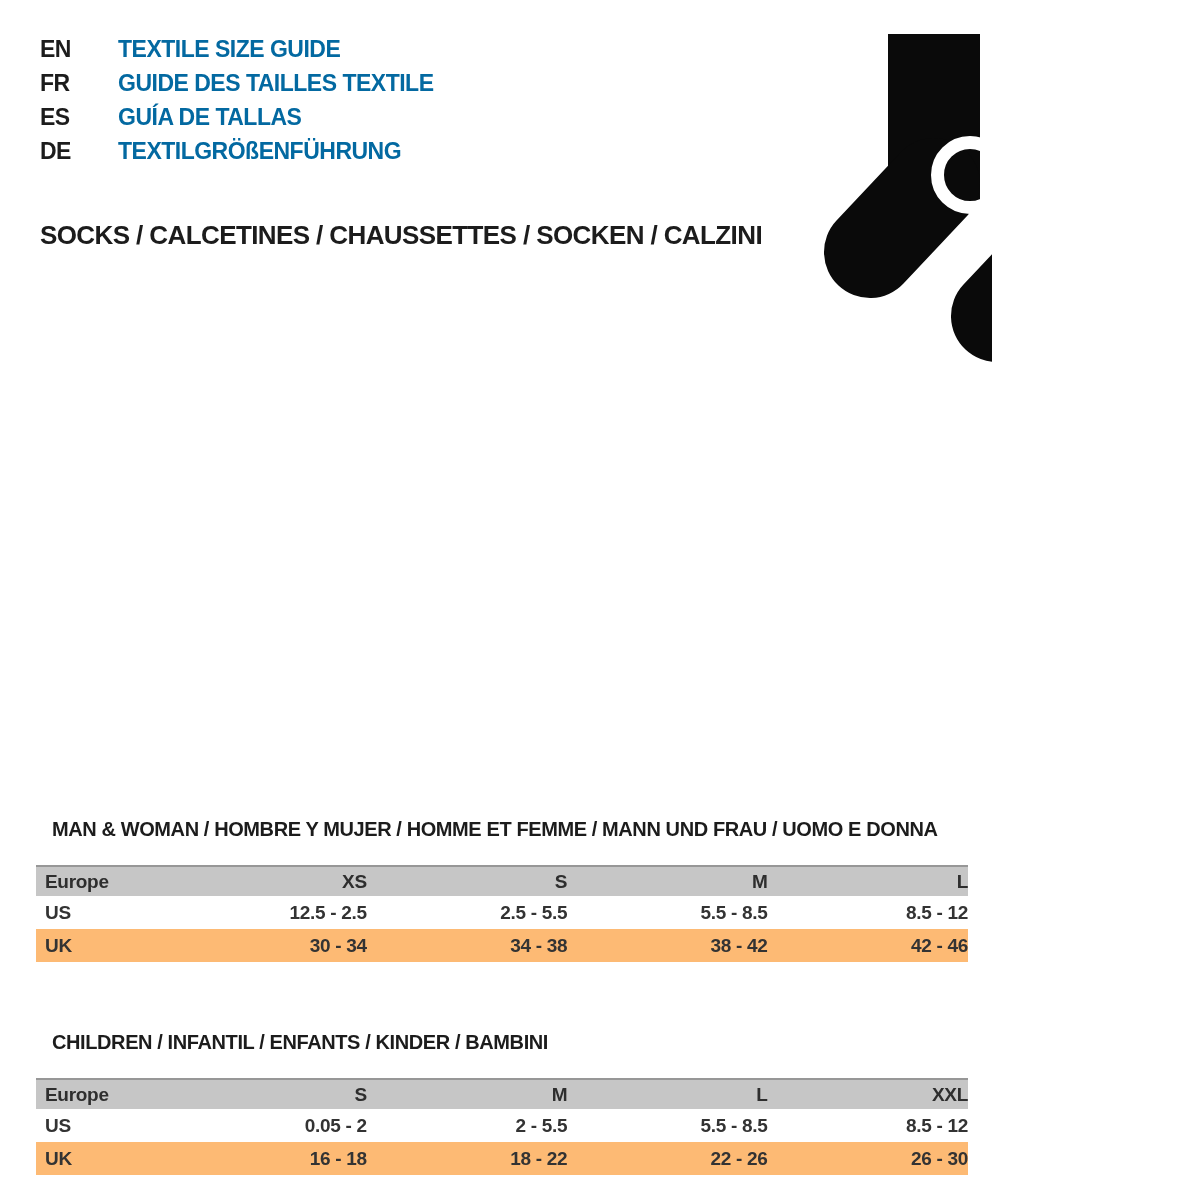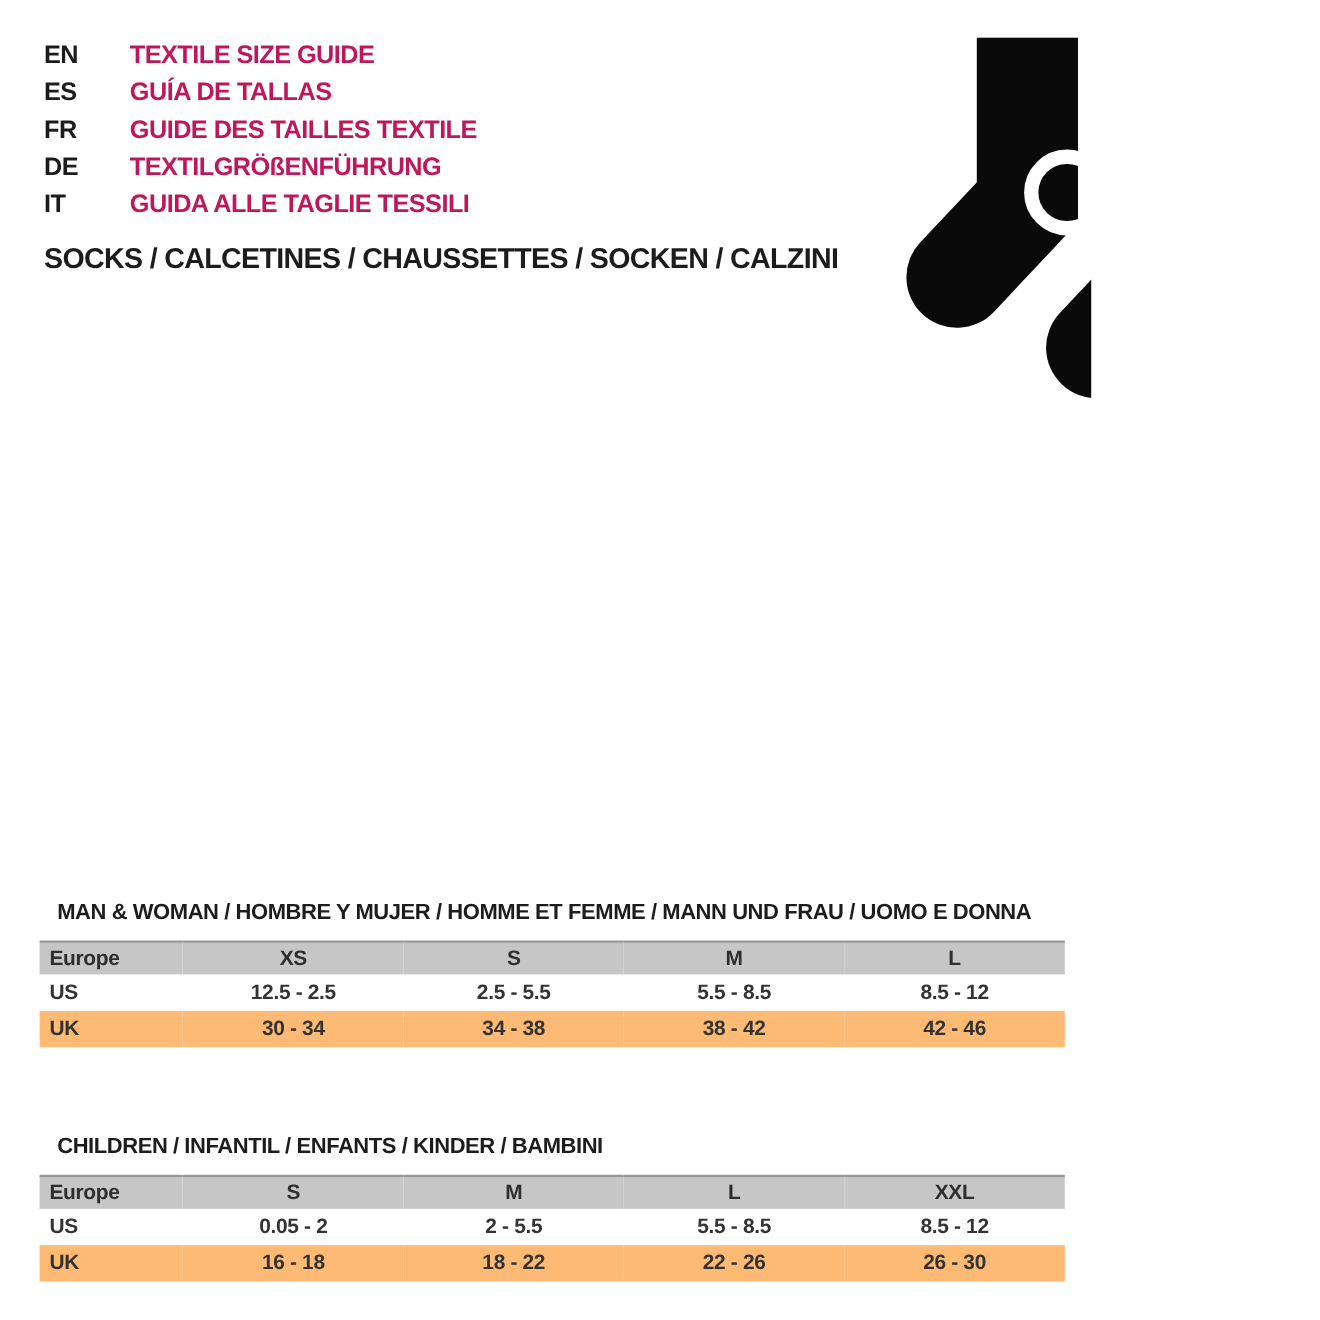--- a/index.html
+++ b/index.html
@@ -32,21 +32,21 @@
     width: 78px;
     font-size: 23px;
     font-weight: bold;
     letter-spacing: -0.5px;
     color: #1c1c1c;
   }
   .lang-label {
     font-size: 23px;
     font-weight: bold;
     letter-spacing: -0.5px;
-    color: #be185d;
+    color: #0369a1;
     white-space: nowrap;
   }
 
   
   .product-line {
     position: absolute;
     left: 40px;
     top: 220px;
     font-size: 26px;
     font-weight: bold;
@@ -75,35 +75,35 @@
     margin: 0 0 0 16px;
     font-size: 20px;
     font-weight: bold;
     letter-spacing: -0.4px;
     line-height: 23px;
     color: #1c1c1c;
     white-space: nowrap;
   }
 
   table.size-table {
-    margin-top: 14px;
+    margin-top: 24px;
     width: 100%;
     border-collapse: collapse;
     table-layout: fixed;
   }
   table.size-table col.c-label  { width: 14%; }
   table.size-table col.c-size   { width: 21.5%; }
 
   table.size-table th,
   table.size-table td {
     font-size: 19px;
     font-weight: bold;
     letter-spacing: -0.3px;
     color: #333333;
-    text-align: center;
+    text-align: right;
     padding: 0;
     height: 33px;
     vertical-align: middle;
   }
   table.size-table thead th {
     background: #c6c6c6;
     border-top: 2px solid #979797;
     height: 29px;
     color: #2e2e2e;
   }
@@ -119,34 +119,30 @@
 <body>
 
 <div class="canvas">
 
   <div class="lang-block">
     <div class="lang-row">
       <span class="lang-code">EN</span>
       <span class="lang-label">TEXTILE SIZE GUIDE</span>
     </div>
     <div class="lang-row">
+      <span class="lang-code">FR</span>
+      <span class="lang-label">GUIDE DES TAILLES TEXTILE</span>
+    </div>
+    <div class="lang-row">
       <span class="lang-code">ES</span>
       <span class="lang-label">GUÍA DE TALLAS</span>
     </div>
     <div class="lang-row">
-      <span class="lang-code">FR</span>
-      <span class="lang-label">GUIDE DES TAILLES TEXTILE</span>
-    </div>
-    <div class="lang-row">
       <span class="lang-code">DE</span>
       <span class="lang-label">TEXTILGRÖßENFÜHRUNG</span>
-    </div>
-    <div class="lang-row">
-      <span class="lang-code">IT</span>
-      <span class="lang-label">GUIDA ALLE TAGLIE TESSILI</span>
     </div>
   </div>
 
   <div class="product-line">SOCKS / CALCETINES / CHAUSSETTES / SOCKEN / CALZINI</div>
 
   <svg class="socks-icon" width="315" height="332" viewBox="0 0 315 332" aria-hidden="true">
     <g fill="#0a0a0a">
       <rect x="70" y="0" width="92" height="168"></rect>
       <path d="M116,150 L52,218" stroke="#0a0a0a" stroke-width="92" stroke-linecap="round" fill="none"></path>
       <circle cx="152" cy="141" r="32.5" fill="none" stroke="#ffffff" stroke-width="13"></circle>

